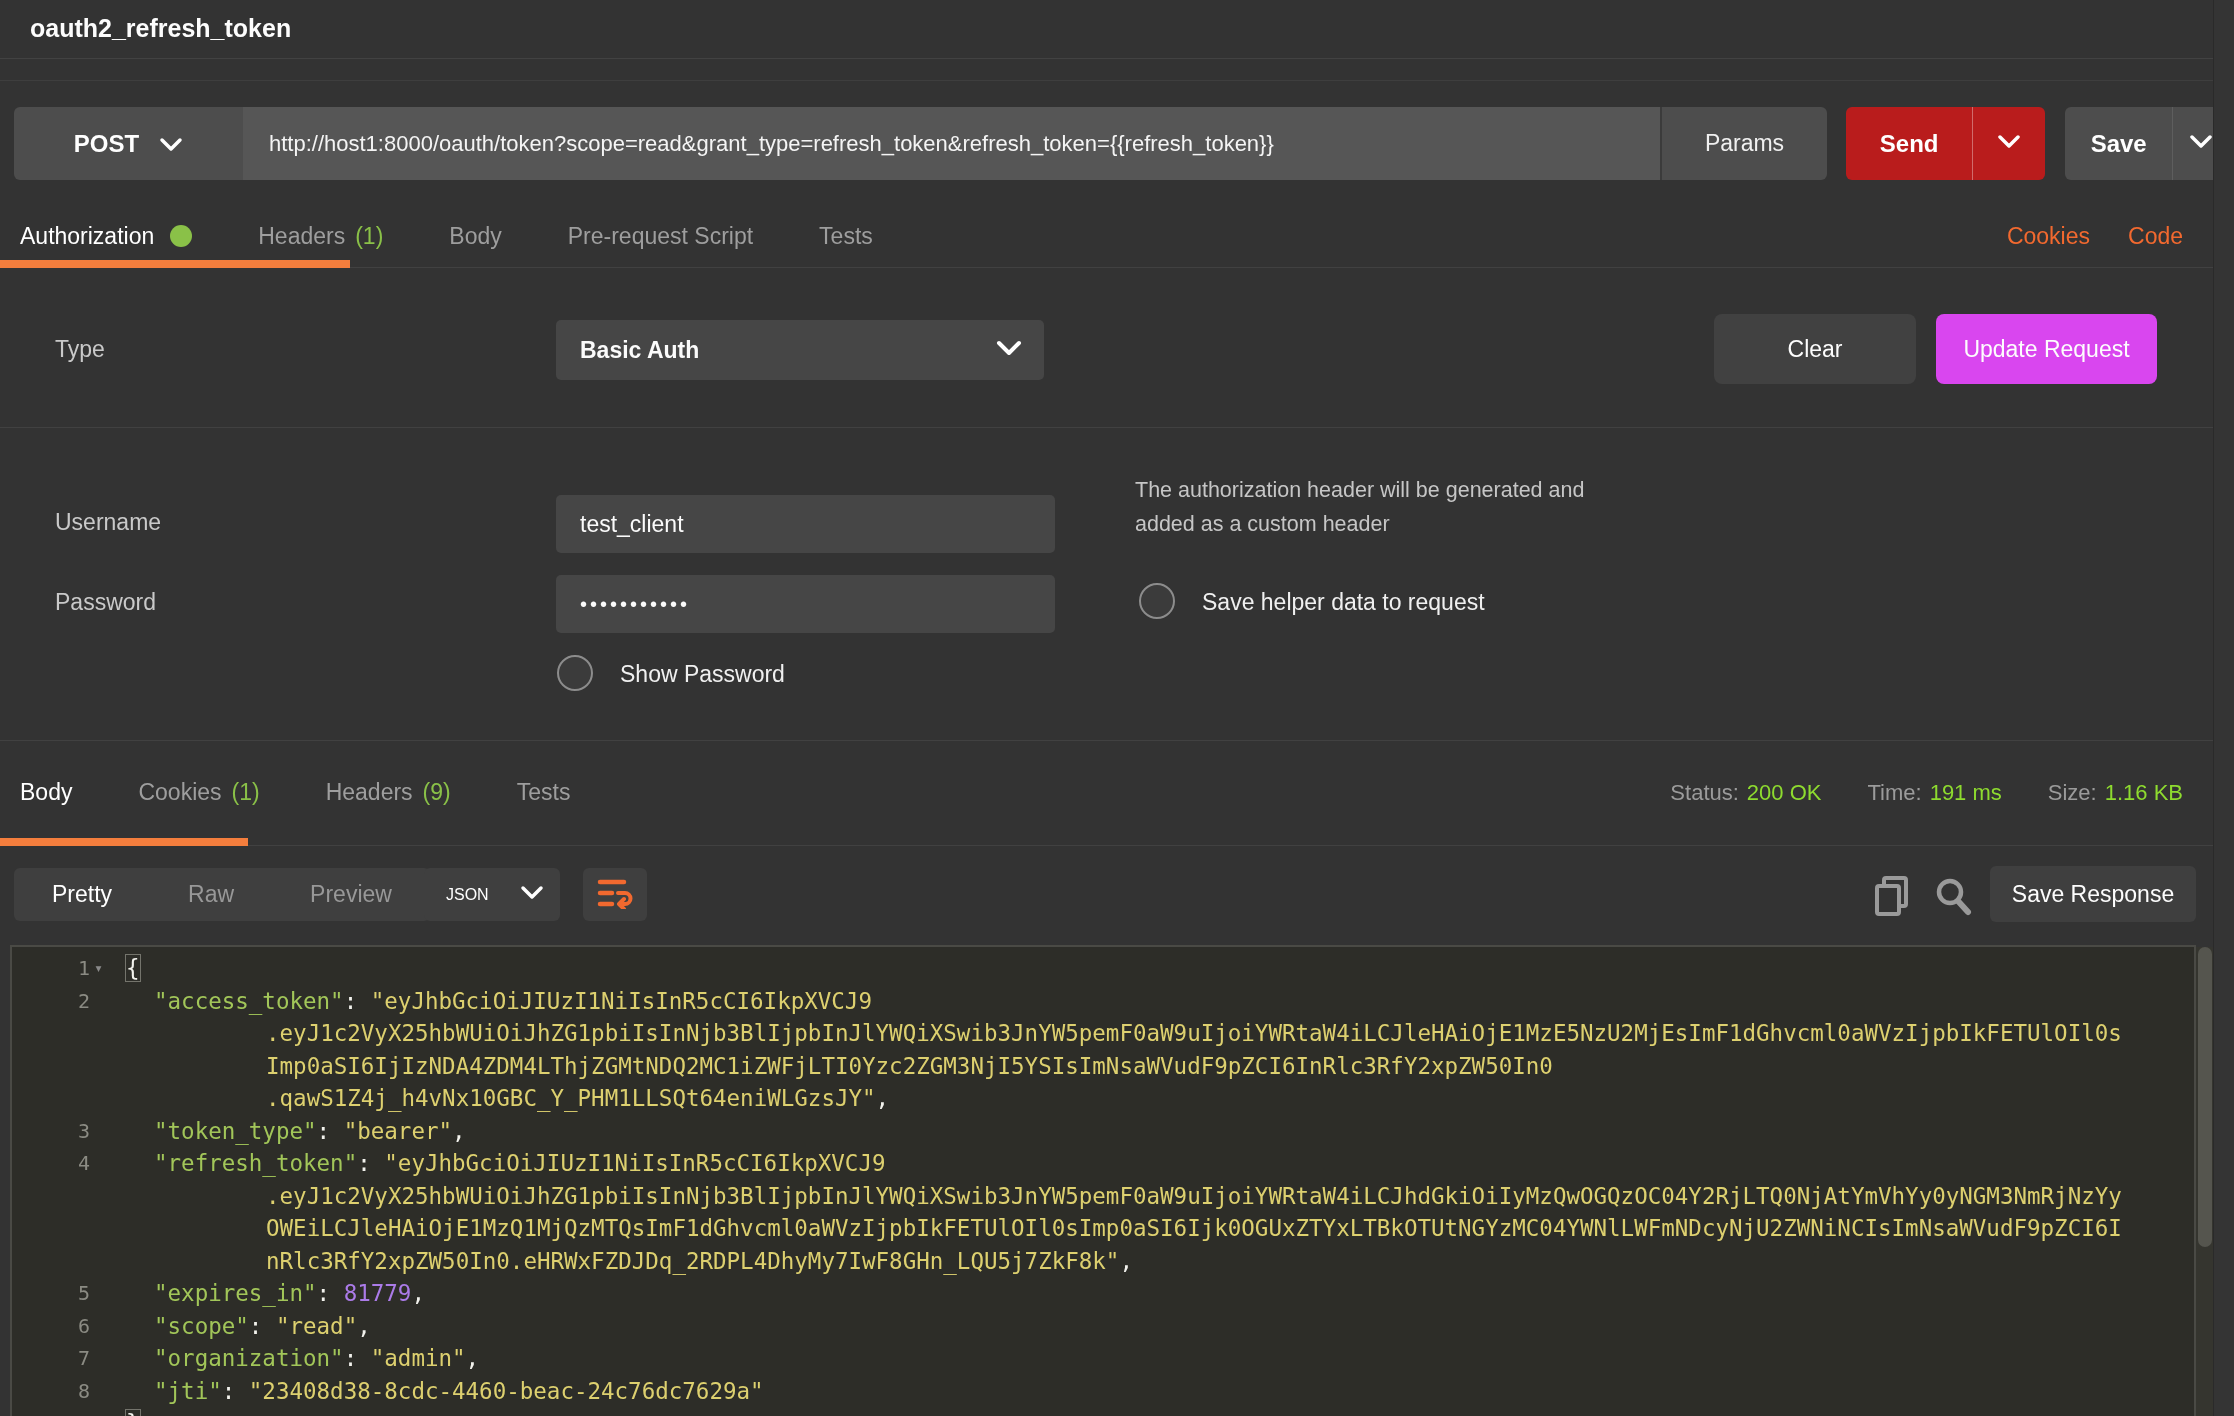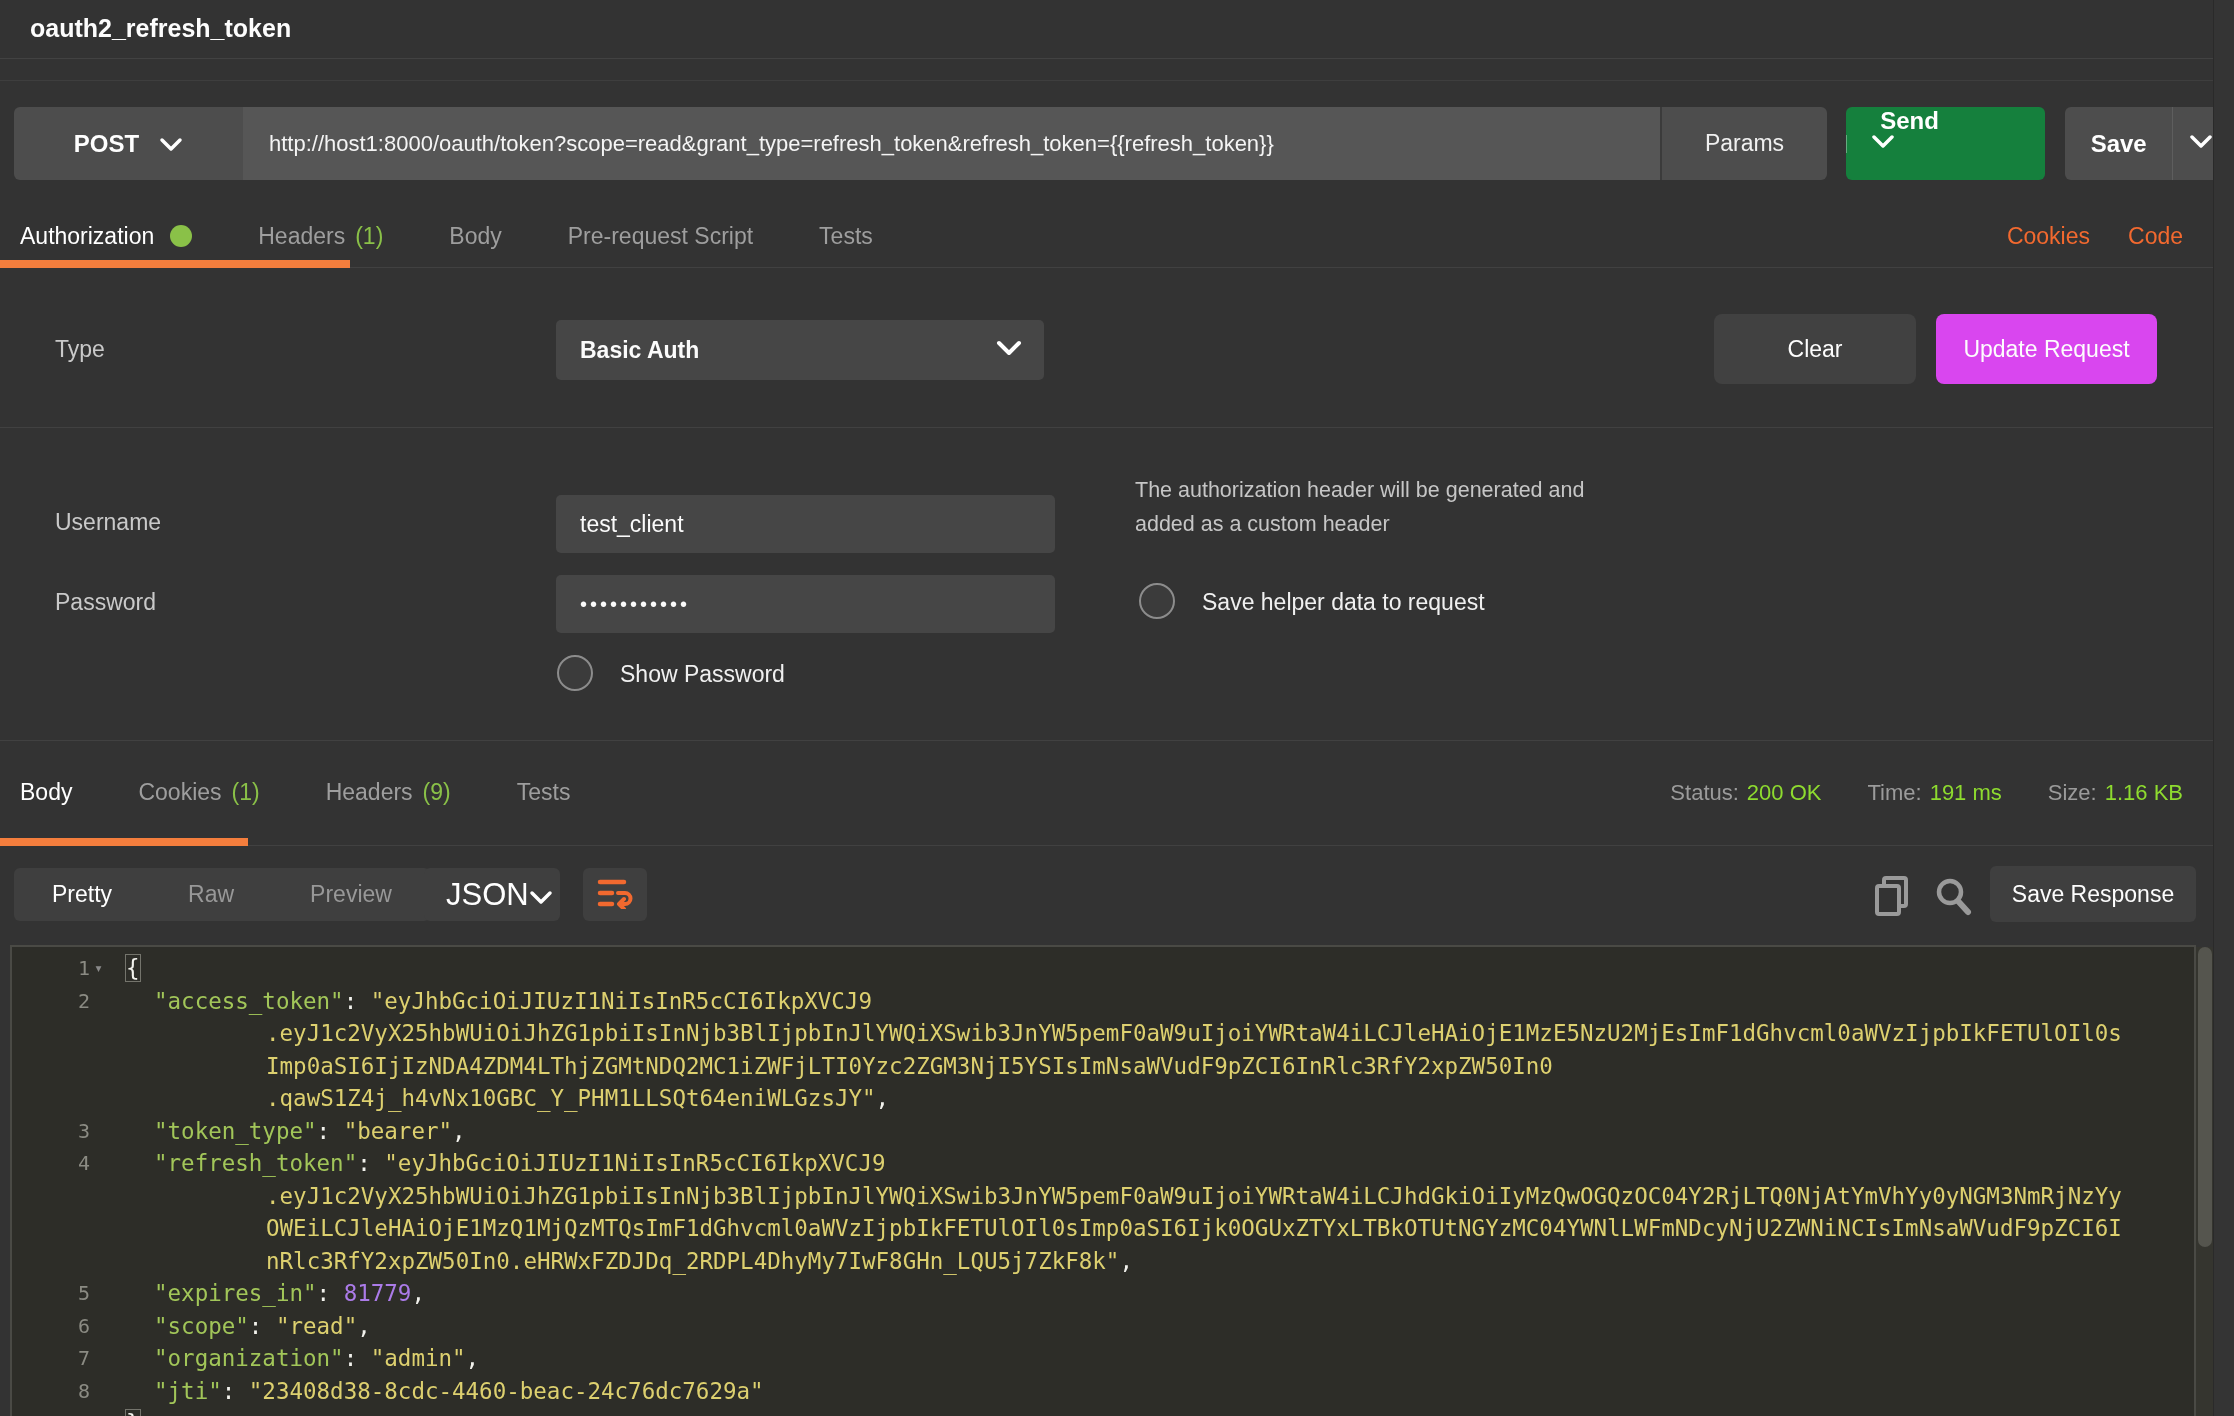--- a/index.html
+++ b/index.html
@@ -10,21 +10,21 @@
   .titlebar .title{position:absolute;left:30px;top:14px;font-size:25px;font-weight:bold;color:#fdfdfd;}
   .subband{position:absolute;left:0;top:59px;right:20px;height:21px;border-bottom:1px solid #3e3e3e;}
   
   .reqbar{position:absolute;left:14px;top:107px;height:73px;display:flex;align-items:stretch;}
   .method{width:229px;background:#4d4d4d;border-radius:6px 0 0 6px;display:flex;align-items:center;
           justify-content:center;gap:20px;font-size:24px;font-weight:bold;color:#fff;cursor:pointer;}
   .urlbox{width:1389px;background:#565656;display:flex;align-items:center;padding:0 2px 0 26px;
           font-size:22px;color:#f4f4f4;white-space:nowrap;overflow:hidden;}
   .params-btn{width:165px;background:#4d4d4d;border-left:2px solid #3b3b3b;border-radius:0 6px 6px 0;
           display:flex;align-items:center;justify-content:center;font-size:23px;color:#f0f0f0;cursor:pointer;}
-  .send-btn{margin-left:19px;width:199px;background:#15803d;border-radius:6px;display:flex;cursor:pointer;flex-direction:column;}
+  .send-btn{margin-left:19px;width:199px;background:#b91c1c;border-radius:6px;display:flex;cursor:pointer;}
   .send-main{width:127px;display:flex;align-items:center;justify-content:center;
           font-size:24px;font-weight:bold;color:#fff;}
   .send-arrow{width:72px;border-left:1px solid rgba(255,255,255,.35);display:flex;align-items:center;justify-content:center;}
   .save-btn{margin-left:20px;width:163px;background:#4d4d4d;border-radius:6px;display:flex;cursor:pointer;}
   .save-main{width:108px;display:flex;align-items:center;justify-content:center;
           font-size:24px;font-weight:bold;color:#fff;}
   .save-arrow{width:55px;border-left:1px solid #5e5e5e;display:flex;align-items:center;justify-content:center;}
   
   .reqtabs{position:absolute;left:0;top:205px;right:20px;height:62px;border-bottom:1px solid #414141;
            display:flex;align-items:center;}
@@ -64,21 +64,21 @@
   .mlabel{color:#9b9b9b;}
   .mvalue{color:#8edb2f;}
   
   .toolbar{position:absolute;left:0;top:845px;right:20px;height:100px;}
   .segmented{position:absolute;left:14px;top:23px;height:53px;background:#3f3f3f;border-radius:6px;
              display:flex;align-items:center;}
   .seg{padding:0 38px;font-size:23px;color:#989898;cursor:pointer;}
   .seg.active{color:#fff;}
   .json-dd{position:absolute;left:424px;top:23px;width:136px;height:53px;background:#3f3f3f;border-radius:6px;
            display:flex;align-items:center;justify-content:space-between;padding:0 16px 0 22px;box-sizing:border-box;
-           font-size:31px;color:#fff;cursor:pointer;}
+           font-size:16px;color:#fff;cursor:pointer;}
   .wrap-btn{position:absolute;left:583px;top:23px;width:64px;height:53px;background:#3f3f3f;border-radius:6px;
             display:flex;align-items:center;justify-content:center;cursor:pointer;}
   .tool-icon{position:absolute;top:30px;cursor:pointer;}
   .saveresp{position:absolute;left:1990px;top:21px;width:206px;height:56px;background:#3f3f3f;border-radius:6px;
             display:flex;align-items:center;justify-content:center;font-size:23px;color:#fdfdfd;cursor:pointer;}
   
   .codebox{position:absolute;left:10px;top:945px;width:2186px;bottom:0;background:#2d2d28;
            border:2px solid #4a4a45;border-bottom:none;box-sizing:border-box;overflow:hidden;
            font-family:"DejaVu Sans Mono",monospace;font-size:22.5px;line-height:32.5px;padding-top:5px;}
   .code-row{display:flex;white-space:pre;}

